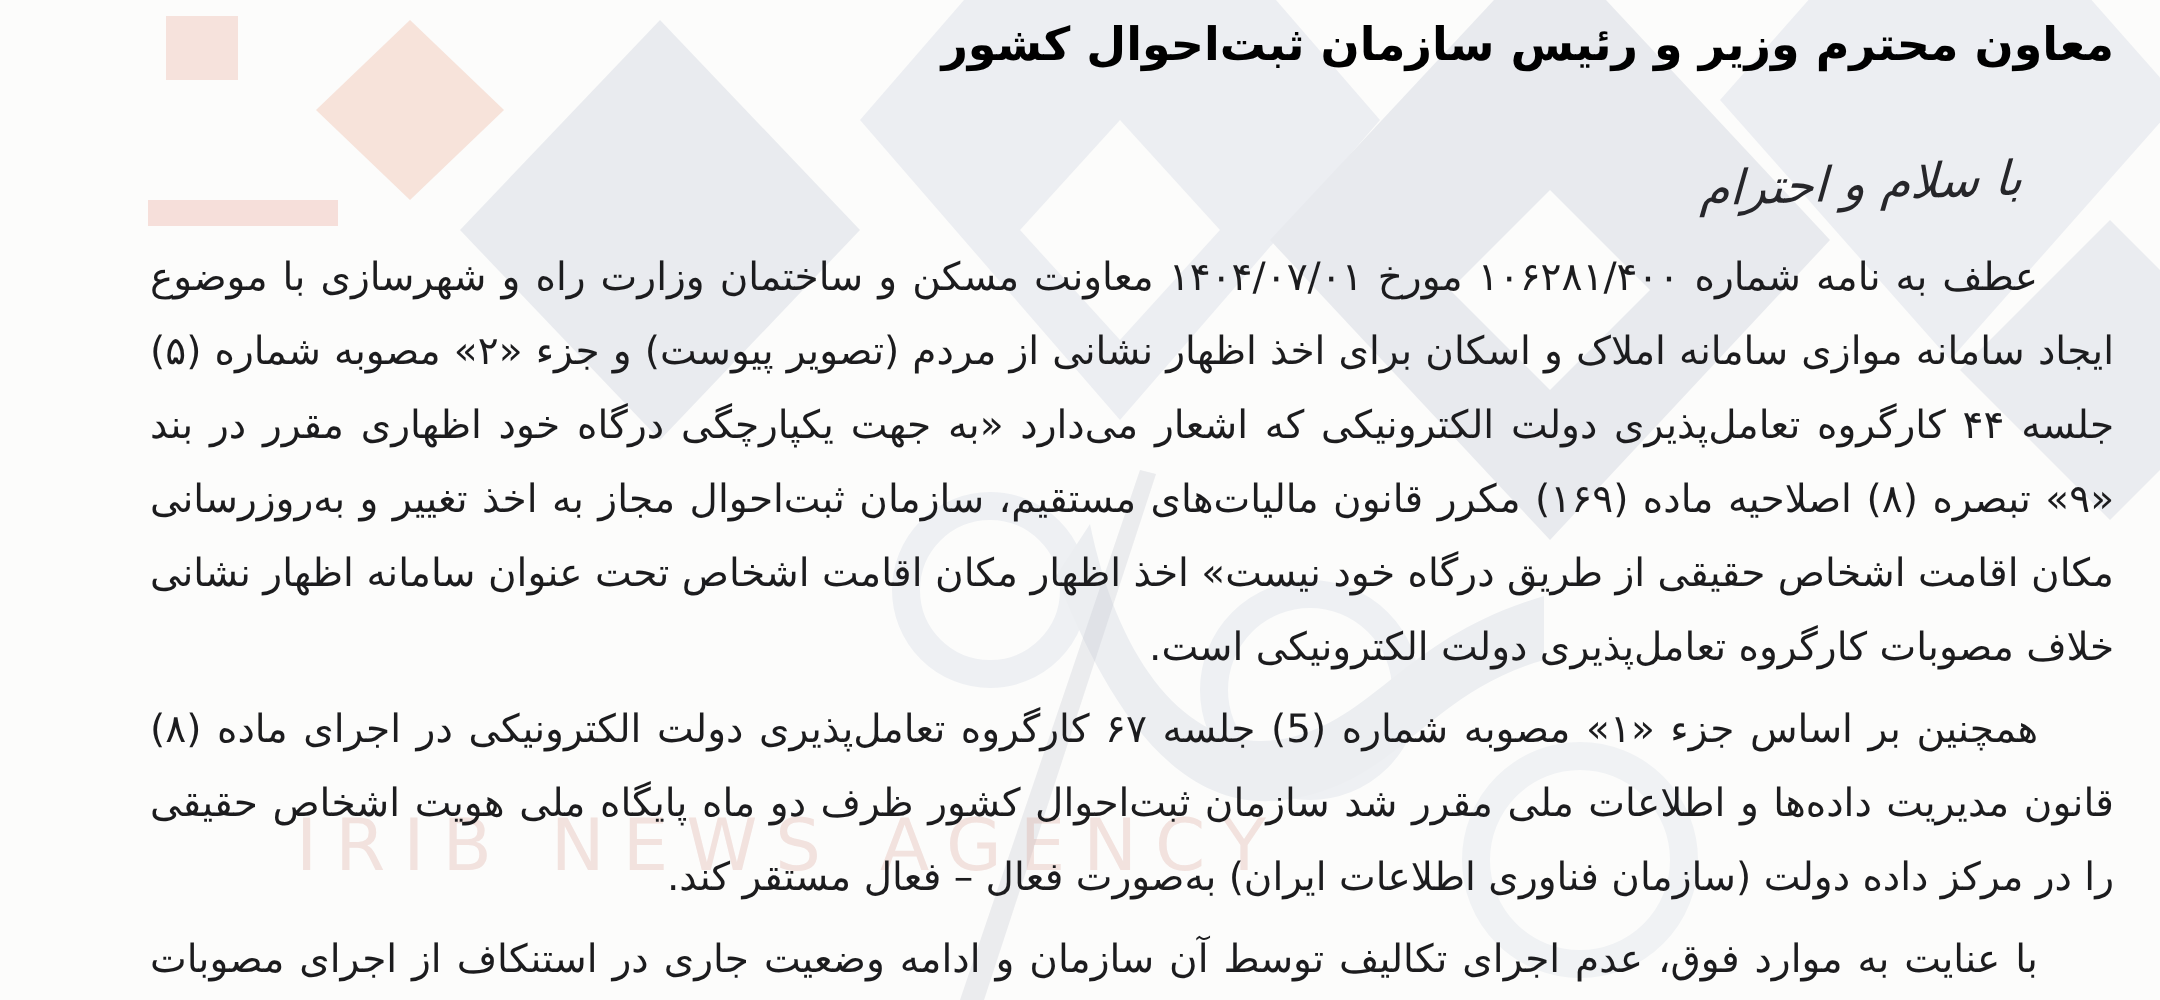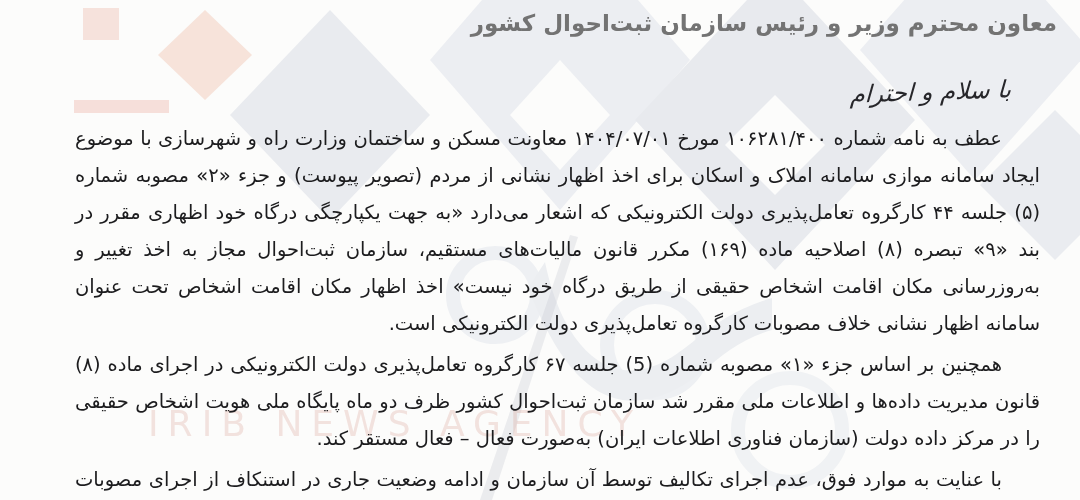--- a/index.html
+++ b/index.html
@@ -49,38 +49,38 @@
     padding: 8px 23px 0 75px;
     box-sizing: border-box;
     color: #1c1c1e;
   }
   .title {
     margin: 0;
     font-size: 23px;
     font-weight: 700;
     line-height: 30px;
     text-align: right;
-    color: #737373;
+    color: #000000;
   }
   .salutation {
     margin: 40px 46px 0 0;
     font-size: 24px;
     font-style: italic;
     display: inline-block;
     transform: rotate(-2deg) skewX(-4deg);
     color: #26262a;
   }
   .body-text {
     margin-top: 14px;
     font-size: 19.5px;
     line-height: 37px;
     text-align: justify;
   }
   .body-text p {
-    margin: 0 17px 4px 0;
+    margin: 0 0 4px 0;
     text-indent: 38px;
   }
 </style>
 </head>
 <body>
 
 <div class="page">
 
   <div class="wm-layer">
     <svg width="1080" height="500" viewBox="0 0 1080 500" xmlns="http://www.w3.org/2000/svg">

